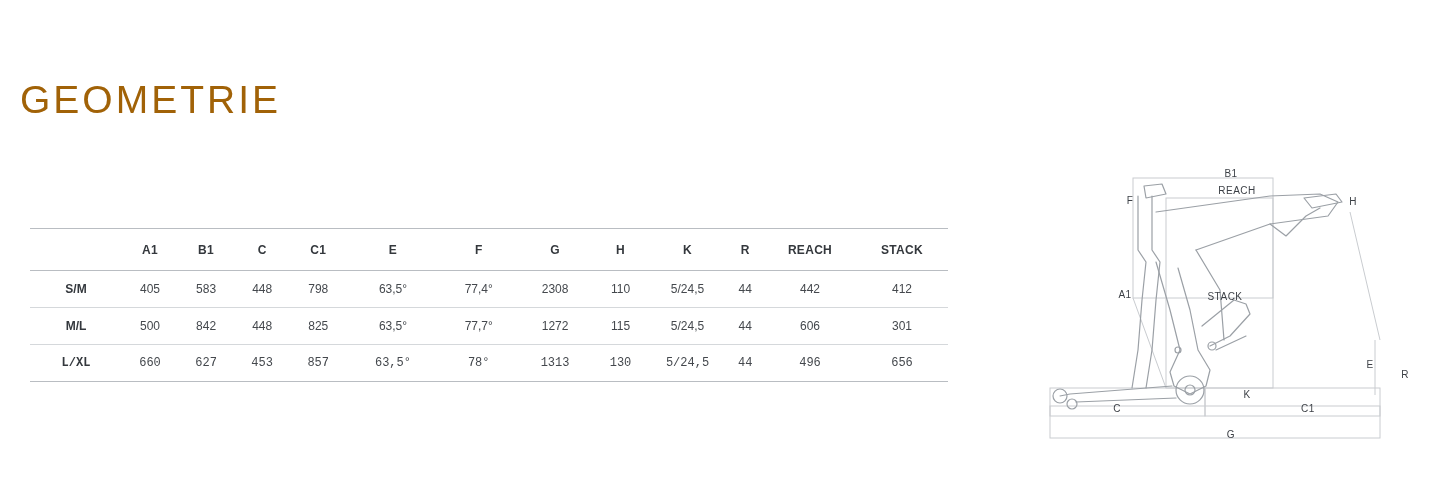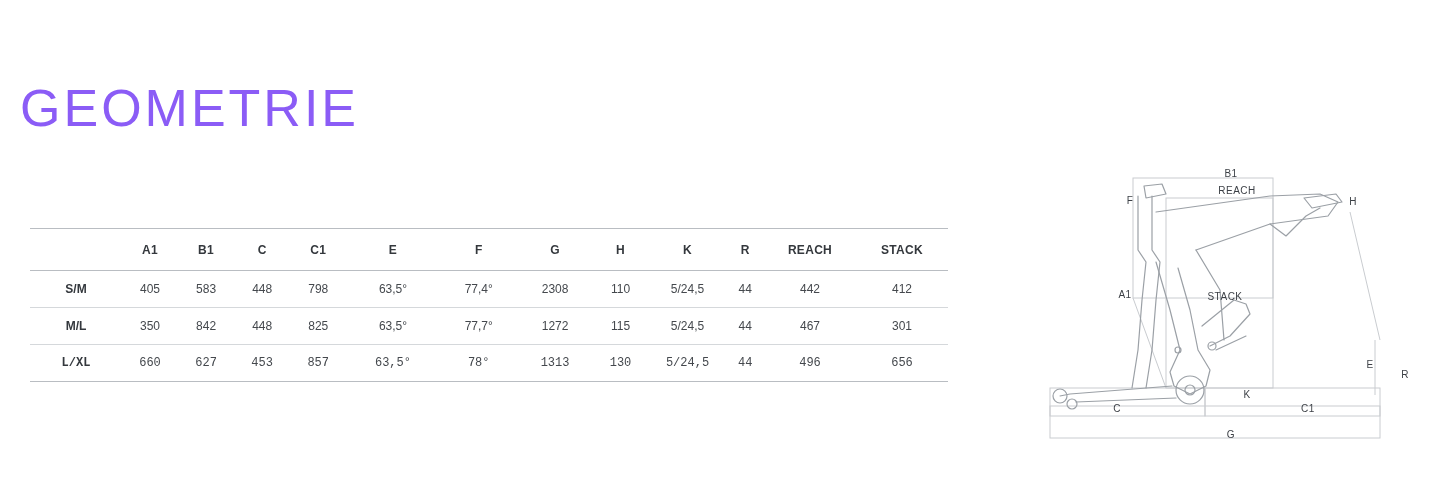--- a/index.html
+++ b/index.html
@@ -14,24 +14,24 @@
     position: relative;
     font-family: "Liberation Sans", sans-serif;
     color: #3b3f45;
     overflow: hidden;
   }
 
   #page-title {
     position: absolute;
     left: 20px;
     top: 78px;
-    font-size: 52px;
+    font-size: 39px;
     letter-spacing: 3px;
     font-weight: 300;
-    color: #8b5cf6;
+    color: #a16207;
     font-family: "Liberation Sans", sans-serif;
   }
 
   #geometry-table-wrap {
     position: absolute;
     left: 30px;
     top: 228px;
     width: 918px;
   }
 
@@ -131,31 +131,31 @@
         <td>77,4°</td>
         <td>2308</td>
         <td>110</td>
         <td>5/24,5</td>
         <td>44</td>
         <td>442</td>
         <td>412</td>
       </tr>
       <tr>
         <td class="size-col">M/L</td>
-        <td>350</td>
+        <td>500</td>
         <td>842</td>
         <td>448</td>
         <td>825</td>
         <td>63,5°</td>
         <td>77,7°</td>
         <td>1272</td>
         <td>115</td>
         <td>5/24,5</td>
         <td>44</td>
-        <td>467</td>
+        <td>606</td>
         <td>301</td>
       </tr>
       <tr>
         <td class="size-col">L/XL</td>
         <td>660</td>
         <td>627</td>
         <td>453</td>
         <td>857</td>
         <td>63,5°</td>
         <td>78°</td>

